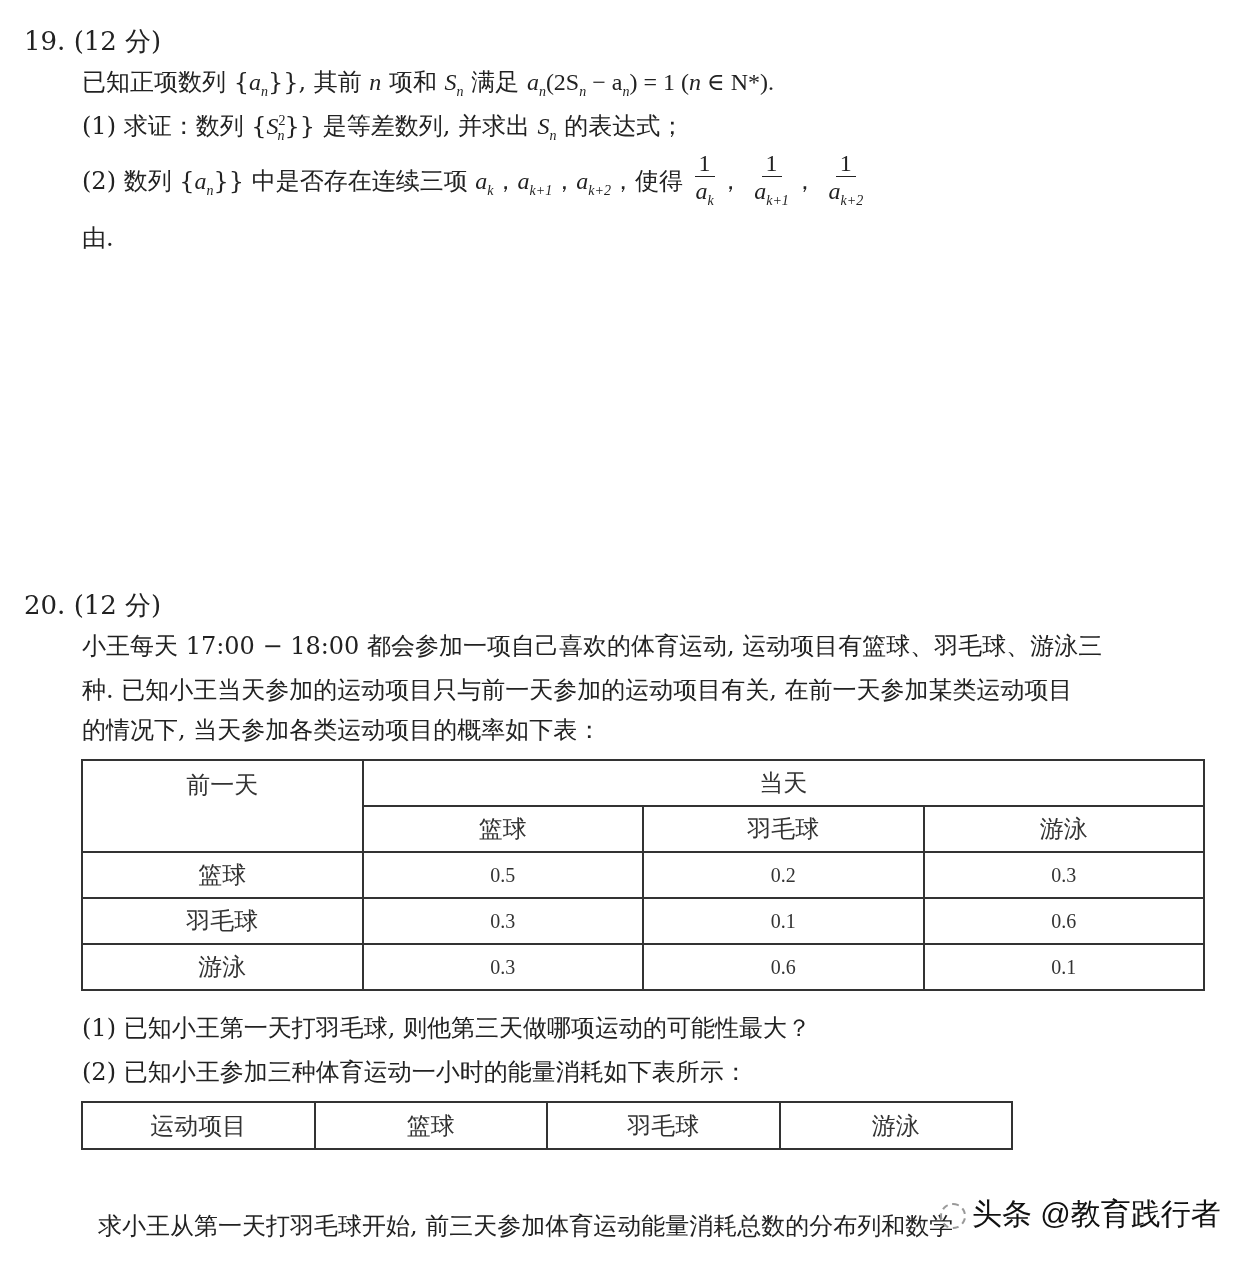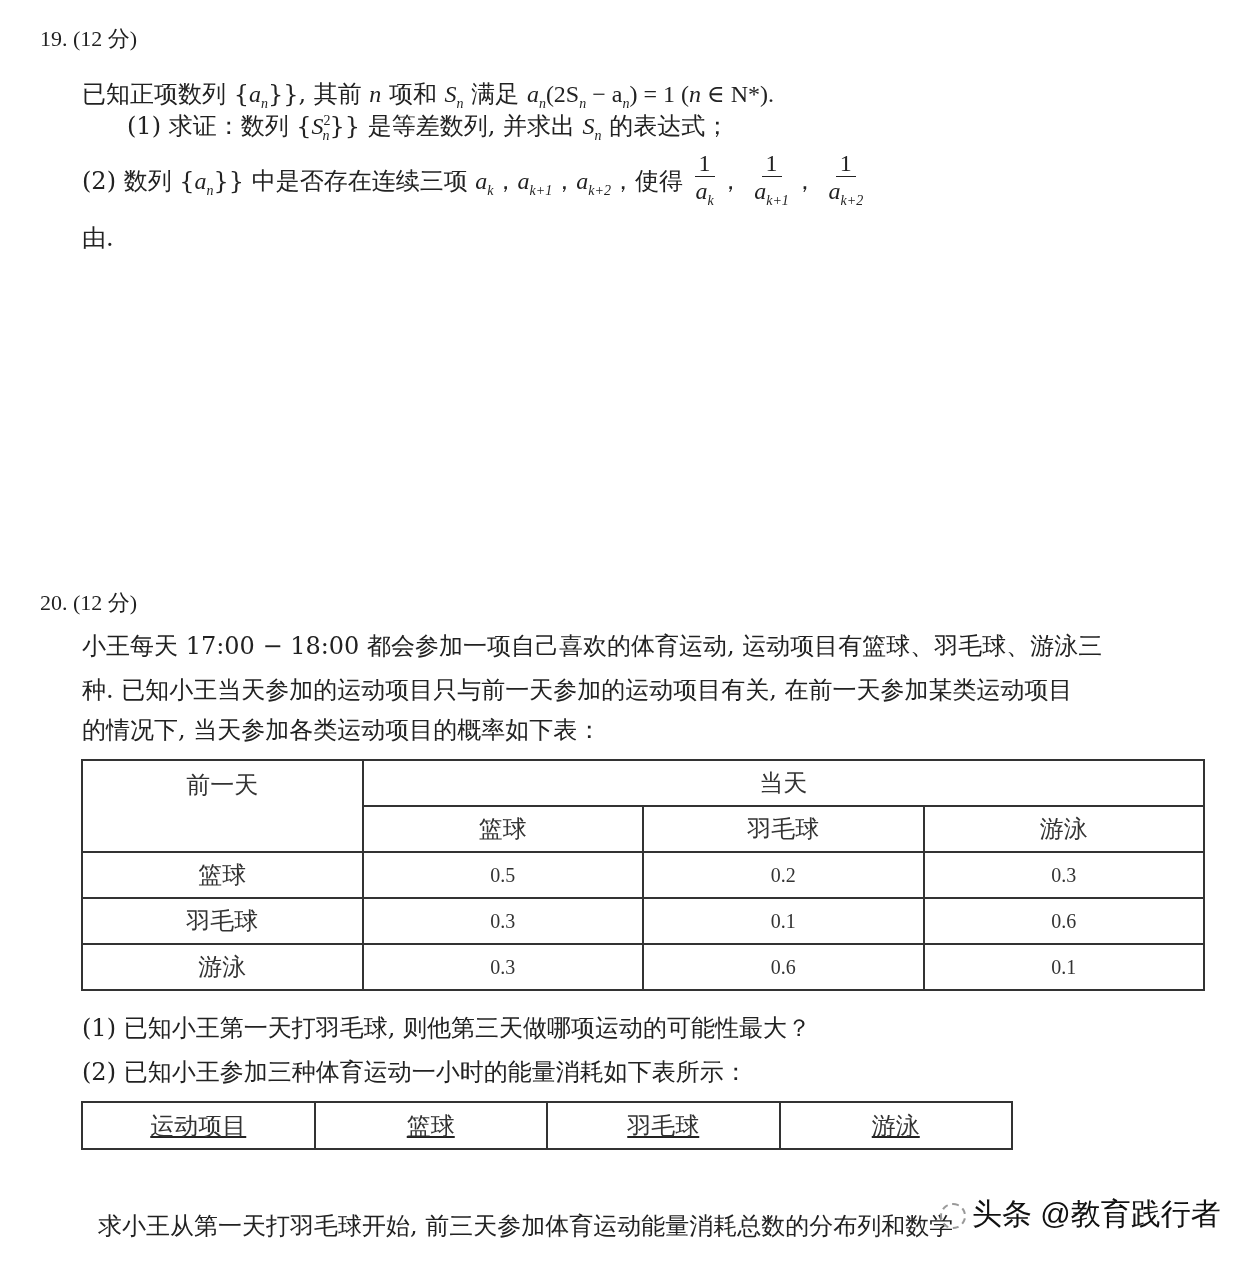--- a/index.html
+++ b/index.html
@@ -2,21 +2,21 @@
 <html><head>
 <meta charset="utf-8">
 <style>
   html, body { margin: 0; padding: 0; background: #ffffff; }
   body {
     width: 1248px; height: 1264px; position: relative; overflow: hidden;
     font-family: "DejaVu Serif", "Liberation Serif", serif;
     color: #222222;
   }
   .q-head {
-    position: absolute; left: 40px; font-size: 22px; letter-spacing: 0px; font-family: Liberation Serif, serif;
+    position: absolute; left: 24px; font-size: 26px; letter-spacing: 0px;
   }
   .line {
     position: absolute; left: 82px; font-size: 24px; white-space: nowrap;
   }
   .math { font-family: "Liberation Serif", "DejaVu Serif", serif; font-style: italic; }
   .mathn { font-family: "Liberation Serif", "DejaVu Serif", serif; }
   sub, sup { font-size: 14px; }
   .frac {
     display: inline-flex; flex-direction: column; align-items: center;
     vertical-align: middle; margin: 0 4px; font-family: "Liberation Serif", serif;
@@ -31,46 +31,46 @@
   table.grid td {
     border: 2px solid #333333; text-align: center; vertical-align: middle;
     padding: 0; color: #333;
   }
   table.grid td.num { font-family: "Liberation Serif", serif; font-size: 20px; }
 
   #tbl1 { left: 81px; top: 759px; width: 1124px; }
   #tbl1 td { height: 44px; }
   #tbl1 td.head-left { vertical-align: top; padding-top: 8px; }
 
-  #tbl2 { left: 81px; top: 1101px; width: 932px; text-decoration: underline; }
+  #tbl2 { left: 81px; top: 1101px; width: 932px; }
   #tbl2 td { height: 45px; }
 
   .watermark {
     position: absolute; left: 940px; top: 1194px; font-size: 30px; color: #111;
     font-family: Liberation Sans, sans-serif; white-space: nowrap;
     text-shadow: 0 0 2px #fff, 0 0 3px #fff;
   }
   .wm-circle {
     display: inline-block; width: 22px; height: 22px; border-radius: 50%;
     border: 2px dashed #999; margin-right: 6px; vertical-align: middle;
   }
 </style>
 </head>
 <body>
 
 <div class="q-head" style="top:24px;">
   <span>19.</span>
   <span>(12 分)</span>
 </div>
 
-<div class="line" style="top:78px;">
+<div class="line" style="top:66px;">
   <span>已知正项数列 {</span><span class="math">a</span><sub class="math">n</sub>}<span>}, 其前 </span><span class="math">n</span><span> 项和 </span><span class="math">S</span><sub class="math">n</sub><span> 满足 </span><span class="math">a</span><sub class="math">n</sub><span class="mathn">(2S</span><sub class="math">n</sub><span class="mathn"> − a</span><sub class="math">n</sub><span class="mathn">) = 1 (</span><span class="math">n</span><span class="mathn"> ∈ N*).</span>
 </div>
 
-<div class="line" style="top:110px;margin-left:45px;">
+<div class="line" style="top:110px;">
   <span>(1) 求证：数列 {</span><span class="math">S</span><sup class="mathn">2</sup><sub class="math" style="margin-left:-8px;">n</sub>}<span>} 是等差数列, 并求出 </span><span class="math">S</span><sub class="math">n</sub><span> 的表达式；</span>
 </div>
 
 <div class="line" style="top:150px;">
   <span>(2) 数列 {</span><span class="math">a</span><sub class="math">n</sub>}<span>} 中是否存在连续三项 </span><span class="math">a</span><sub class="math">k</sub>，<span class="math">a</span><sub class="math">k+1</sub>，<span class="math">a</span><sub class="math">k+2</sub><span>，使得</span>
   <span class="frac">
       <span class="num">1</span>
       <span class="den"><span>a</span><sub>k</sub></span>
     </span>，
   <span class="frac">

